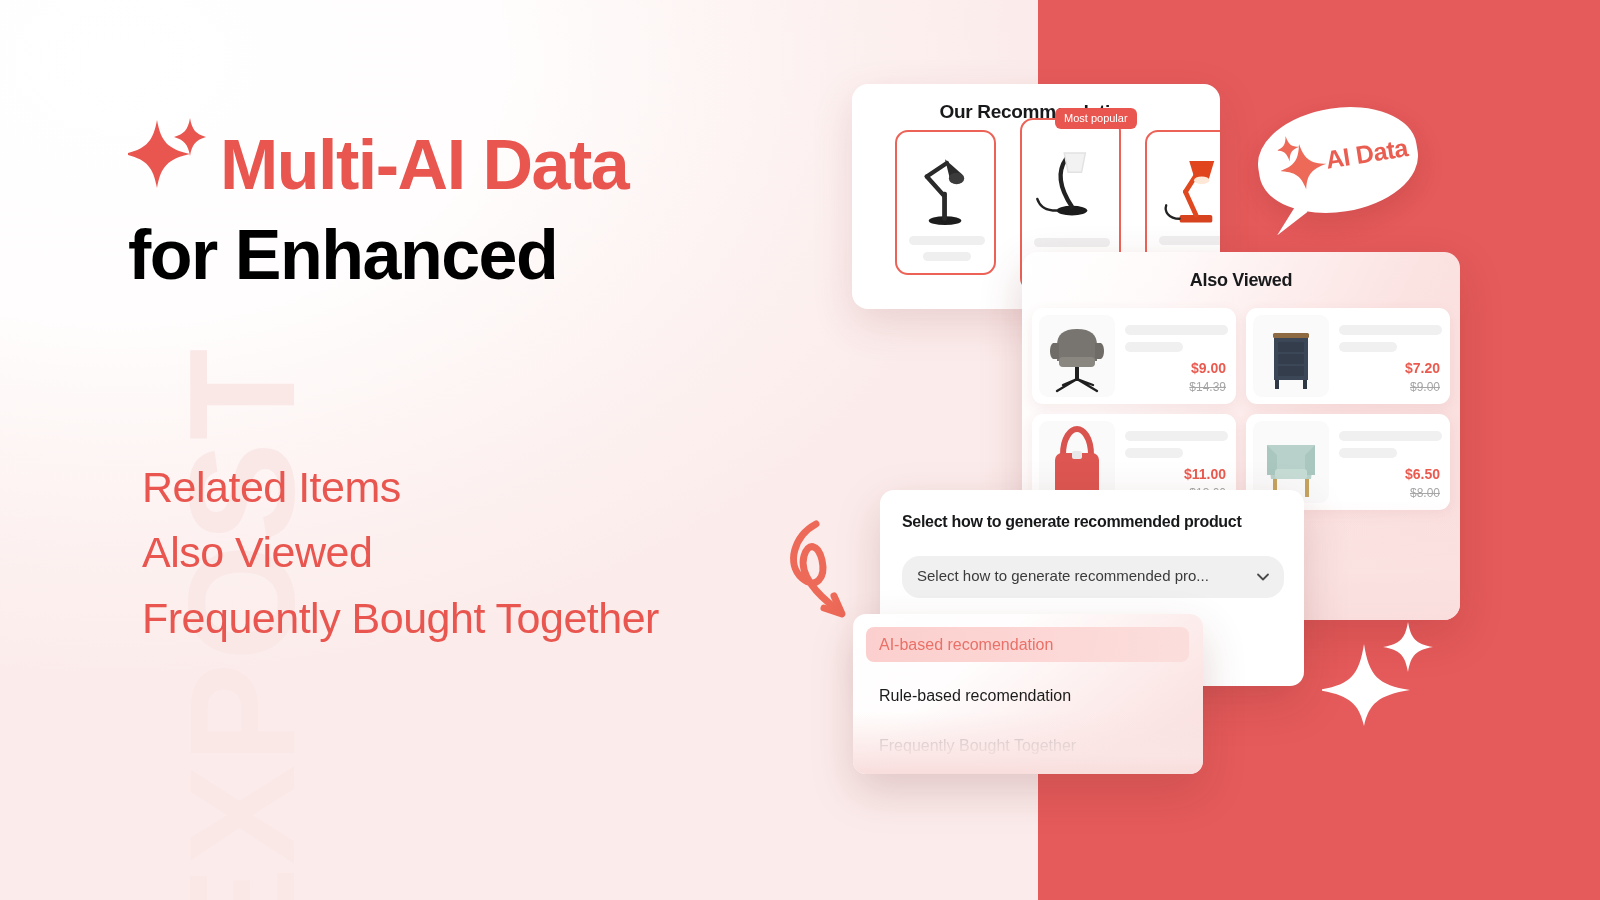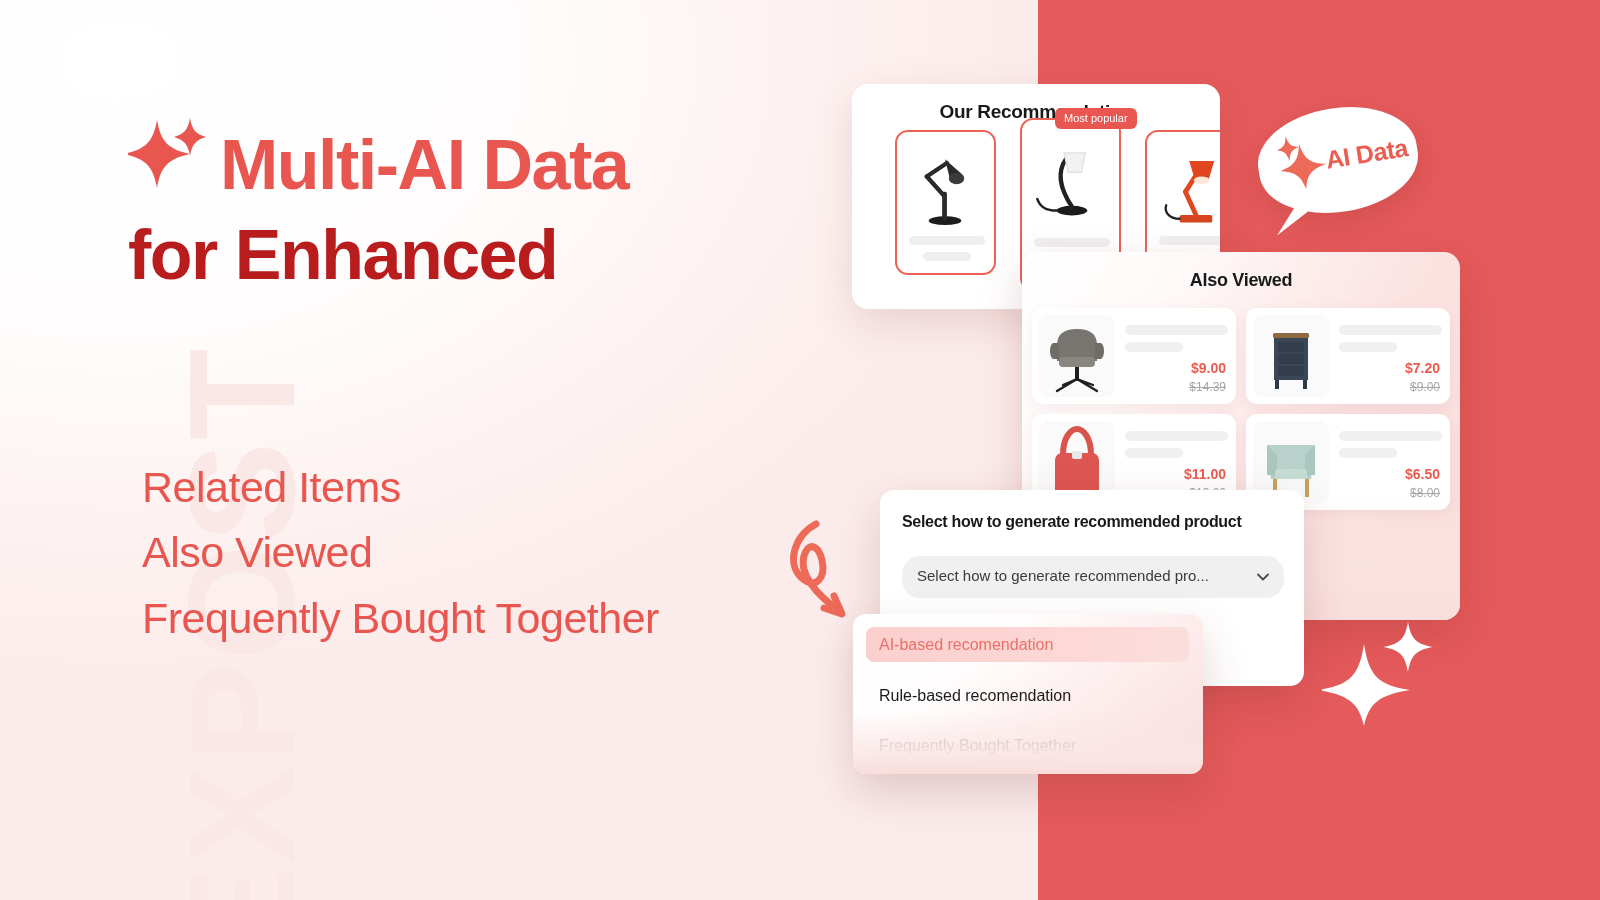--- a/index.html
+++ b/index.html
@@ -41,21 +41,21 @@
 
   
   .headline { position:absolute; left:128px; top:112px; width:840px; }
   .h-row1 { display:flex; align-items:center; gap:14px; }
   .spark-head { width:78px; height:80px; flex:0 0 auto; }
   .h-accent {
     font-size:70px; font-weight:bold; color:#e8564f;
     letter-spacing:-1.5px; line-height:1.0;margin-top:18px;
   }
   .h-main {
-    font-size:70px; font-weight:bold; color:#b91c1c;
+    font-size:70px; font-weight:bold; color:#000000;
     letter-spacing:-1.5px; line-height:1.42; margin-top:6px;
   }
 
   .sublist { position:absolute; left:142px; top:455px; }
   .sublist div {
     font-size:43px; color:#e8564f; line-height:1.52; letter-spacing:-0.5px;
   }
 
   
   .curly { position:absolute; left:772px; top:512px; width:120px; height:120px; }

